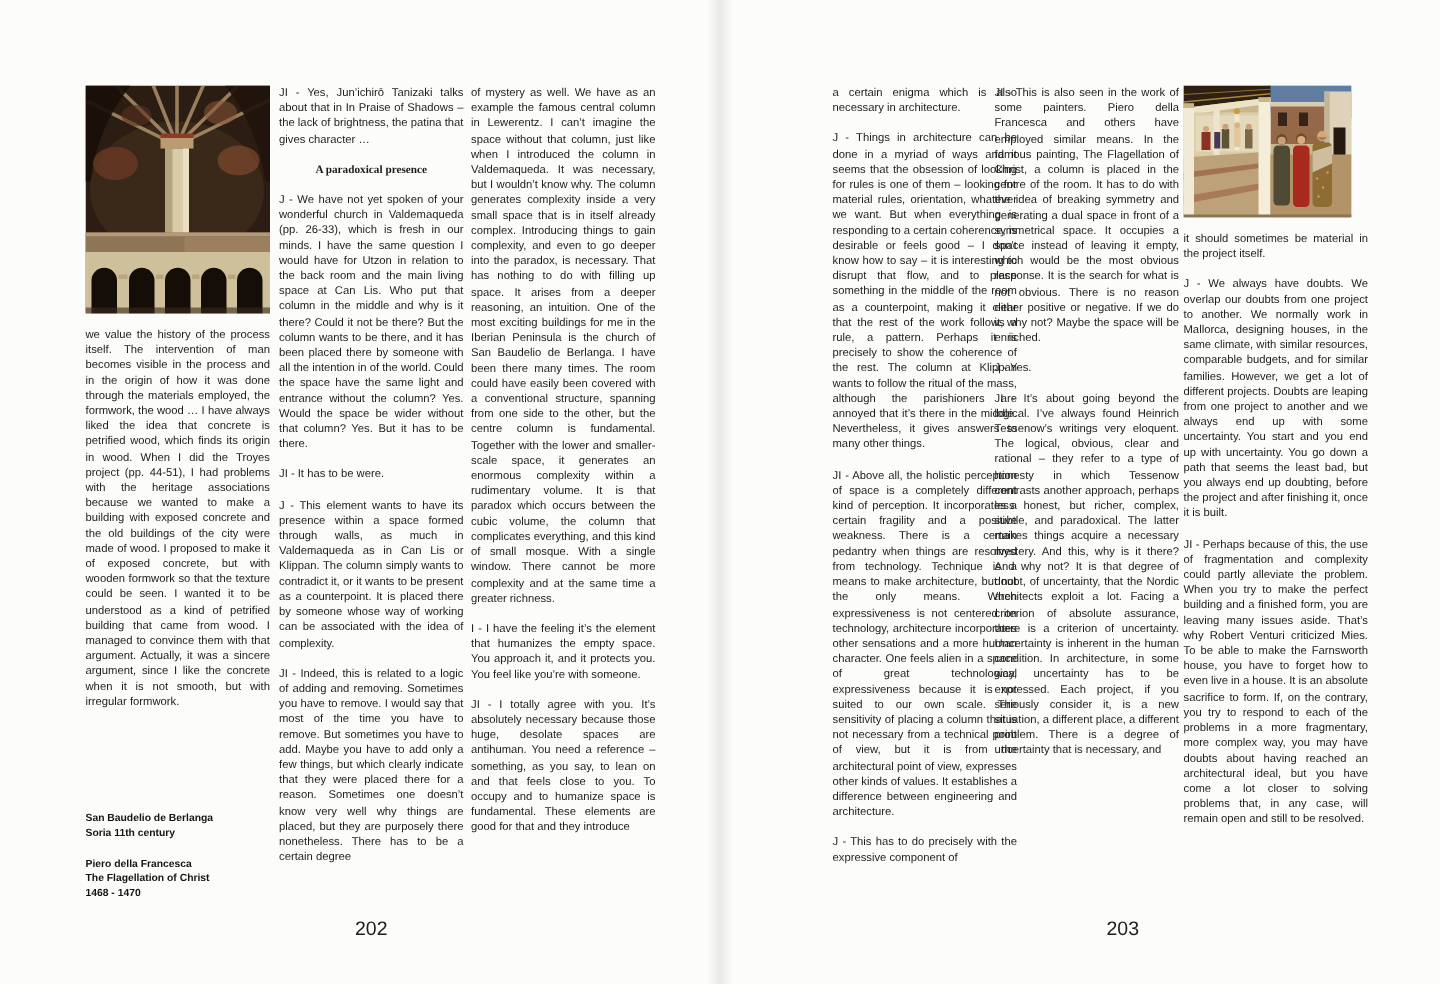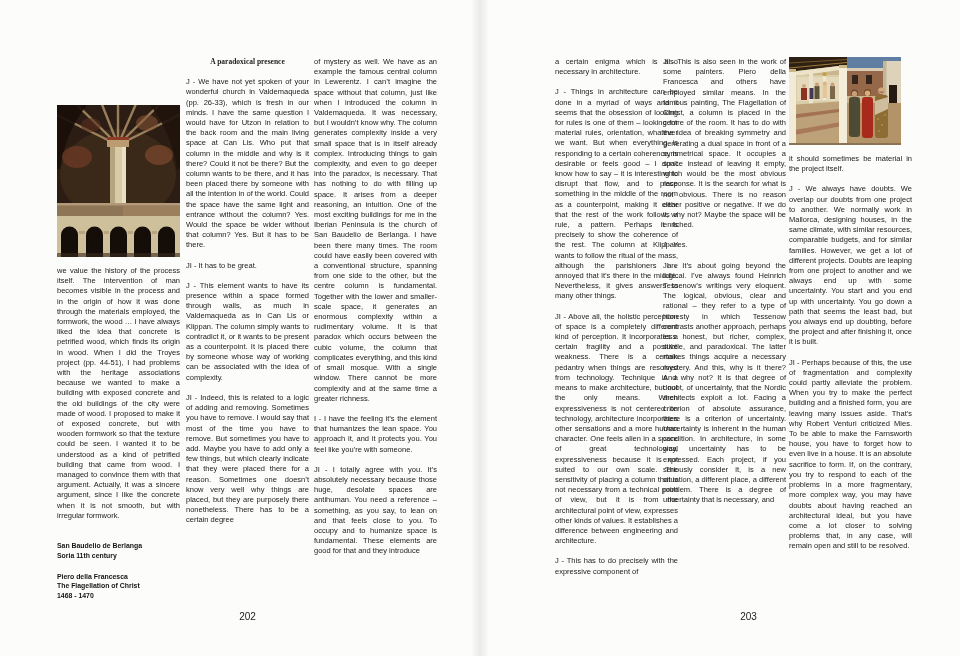--- a/index.html
+++ b/index.html
@@ -5,32 +5,32 @@
   * { margin:0; padding:0; box-sizing:border-box; }
   html,body { background:#ffffff; }
   body { font-family:"Liberation Sans", sans-serif; }
   .spread { position:relative; width:960px; height:656px; background:#fcfcfa; overflow:hidden; }
   .gutter { position:absolute; left:471px; top:0; width:18px; height:656px;
             background:linear-gradient(90deg, rgba(0,0,0,0) 0%, rgba(0,0,0,0.07) 48%, rgba(0,0,0,0.10) 50%, rgba(0,0,0,0.07) 52%, rgba(0,0,0,0) 100%); }
   .col { position:absolute; top:57px; width:123px; color:#1c1c1c; font-size:7.5px;
          line-height:10.2px; text-align:justify; hyphens:none; }
   .col p { margin:0 0 10px 0; }
   .col .heading { font-weight:bold; text-align:center; margin:0 0 10px 0; font-size:7.5px;font-family:Liberation Serif, serif; }
-  .col-1 { left:57px;margin-top:48px; }
+  .col-1 { left:57px; }
   .col-2 { left:186px; }
   .col-3 { left:314px; }
   .col-4 { left:555px; }
   .col-5 { left:663px; }
   .col-6 { left:789px; }
   figure.plate { margin:0 0 9px 0; font-size:0; line-height:0; }
   .captions { position:absolute; left:57px; top:541px; width:123px; font-size:6.9px;
               line-height:9.8px; font-weight:bold; color:#141414; text-align:left; }
   .captions .cap { margin:0 0 11px 0; }
   .pagenum { position:absolute; top:611px; width:123px; text-align:center;
-             font-size:10px; color:#1c1c1c; }
+             font-size:13px; color:#1c1c1c; }
   .pagenum-left { left:186px; }
   .pagenum-right { left:687px; }
 </style>
 </head>
 <body>
 
 <div class="spread">
 
   <div class="col col-1">
     <figure class="plate">
@@ -86,30 +86,31 @@
       <div>Soria 11th century</div>
     </div>
     <div class="cap">
       <div>Piero della Francesca</div>
       <div>The Flagellation of Christ</div>
       <div>1468 - 1470</div>
     </div>
   </div>
 
   <div class="col col-2">
+    <p>JI - Yes, Jun’ichirō Tanizaki talks about that in In Praise of Shadows – the lack of brightness, the patina that gives character …</p>
     <div class="heading">A paradoxical presence</div>
     <p>J - We have not yet spoken of your wonderful church in Valdemaqueda (pp. 26-33), which is fresh in our minds. I have the same question I would have for Utzon in relation to the back room and the main living space at Can Lis. Who put that column in the middle and why is it there? Could it not be there? But the column wants to be there, and it has been placed there by someone with all the intention in of the world. Could the space have the same light and entrance without the column? Yes. Would the space be wider without that column? Yes. But it has to be there.</p>
-    <p>JI - It has to be great.</p>
+    <p>JI - It has to be were.</p>
     <p>J - This element wants to have its presence within a space formed through walls, as much in Valdemaqueda as in Can Lis or Klippan. The column simply wants to contradict it, or it wants to be present as a counterpoint. It is placed there by someone whose way of working can be associated with the idea of complexity.</p>
     <p>JI - Indeed, this is related to a logic of adding and removing. Sometimes you have to remove. I would say that most of the time you have to remove. But sometimes you have to add. Maybe you have to add only a few things, but which clearly indicate that they were placed there for a reason. Sometimes one doesn’t know very well why things are placed, but they are purposely there nonetheless. There has to be a certain degree</p>
   </div>
 
   <div class="col col-3">
     <p>of mystery as well. We have as an example the famous central column in Lewerentz. I can’t imagine the space without that column, just like when I introduced the column in Valdemaqueda. It was necessary, but I wouldn’t know why. The column generates complexity inside a very small space that is in itself already complex. Introducing things to gain complexity, and even to go deeper into the paradox, is necessary. That has nothing to do with filling up space. It arises from a deeper reasoning, an intuition. One of the most exciting buildings for me in the Iberian Peninsula is the church of San Baudelio de Berlanga. I have been there many times. The room could have easily been covered with a conventional structure, spanning from one side to the other, but the centre column is fundamental. Together with the lower and smaller-scale space, it generates an enormous complexity within a rudimentary volume. It is that paradox which occurs between the cubic volume, the column that complicates everything, and this kind of small mosque. With a single window. There cannot be more complexity and at the same time a greater richness.</p>
-    <p>I - I have the feeling it’s the element that humanizes the lean space. You approach it, and it protects you. You feel like you’re with someone.</p>
+    <p>I - I have the feeling it’s the element that humanizes the empty space. You approach it, and it protects you. You feel like you’re with someone.</p>
     <p>JI - I totally agree with you. It’s absolutely necessary because those huge, desolate spaces are antihuman. You need a reference – something, as you say, to lean on and that feels close to you. To occupy and to humanize space is fundamental. These elements are good for that and they introduce</p>
   </div>
 
   <div class="col col-4">
     <p>a certain enigma which is also necessary in architecture.</p>
     <p>J - Things in architecture can be done in a myriad of ways and it seems that the obsession of looking for rules is one of them – looking for material rules, orientation, whatever we want. But when everything is responding to a certain coherence, is desirable or feels good – I don’t know how to say – it is interesting to disrupt that flow, and to place something in the middle of the room as a counterpoint, making it clear that the rest of the work follows a rule, a pattern. Perhaps it is precisely to show the coherence of the rest. The column at Klippan wants to follow the ritual of the mass, although the parishioners are annoyed that it’s there in the middle. Nevertheless, it gives answers to many other things.</p>
     <p>JI - Above all, the holistic perception of space is a completely different kind of perception. It incorporates a certain fragility and a positive weakness. There is a certain pedantry when things are resolved from technology. Technique is a means to make architecture, but not the only means. When expressiveness is not centered on technology, architecture incorporates other sensations and a more human character. One feels alien in a space of great technological expressiveness because it is not suited to our own scale. The sensitivity of placing a column that is not necessary from a technical point of view, but it is from the architectural point of view, expresses other kinds of values. It establishes a difference between engineering and architecture.</p>
     <p>J - This has to do precisely with the expressive component of</p>
   </div>
 

